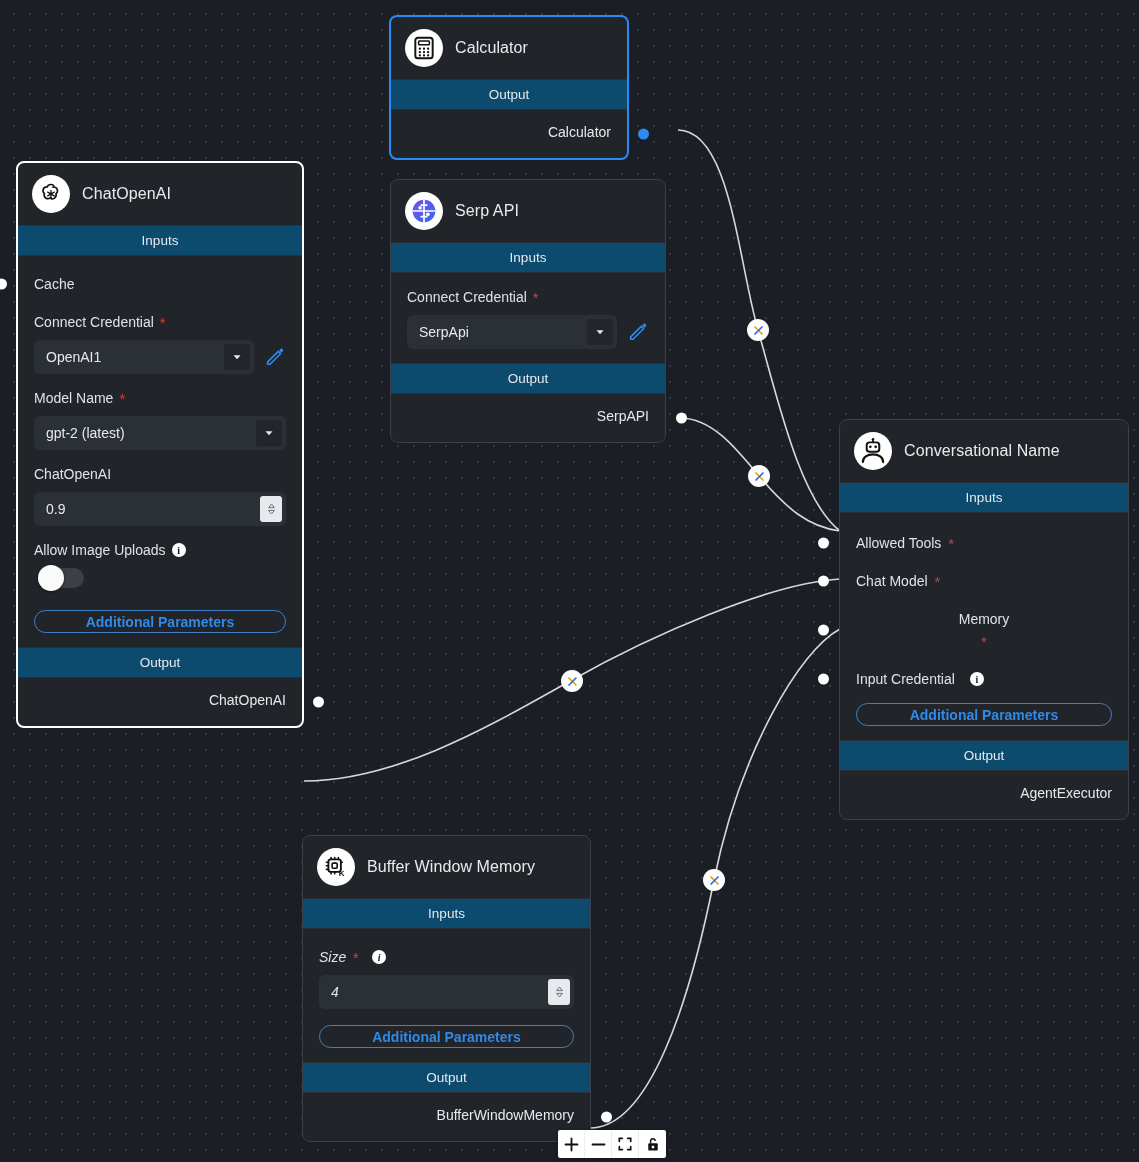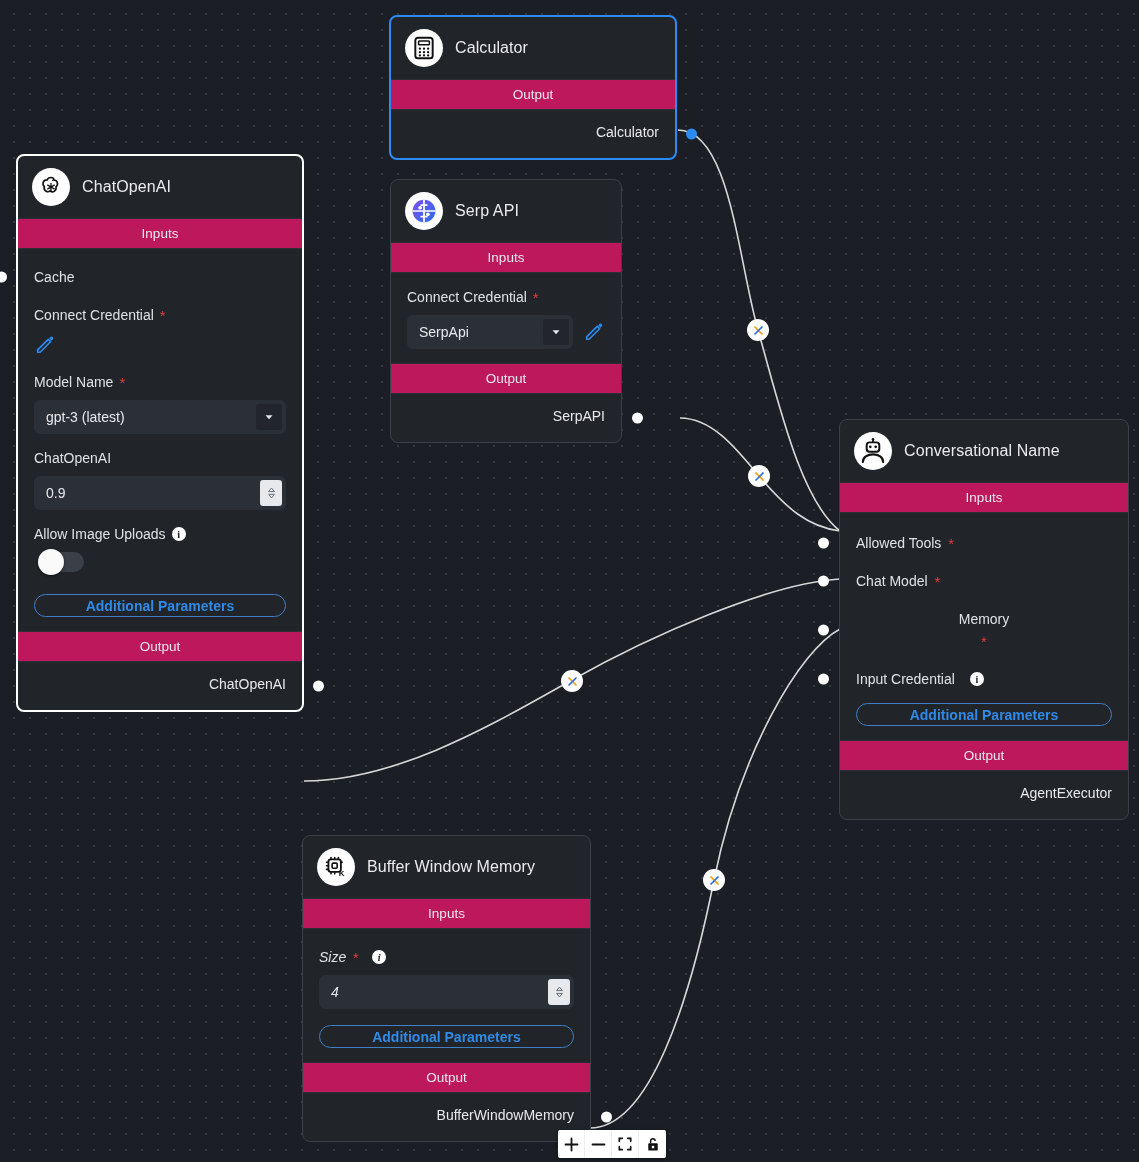--- a/index.html
+++ b/index.html
@@ -56,21 +56,21 @@
   .node-avatar {
     width: 38px; height: 38px; border-radius: 50%;
     background: #ffffff;
     display: flex; align-items: center; justify-content: center;
     flex: 0 0 38px;
   }
   .node-avatar svg { display: block; }
   .node-title { font-size: 16px; color: #e9ebee; letter-spacing: .1px; }
 
   .section-bar {
-    background: #be185d;
+    background: #0c4a6e;
     text-align: center;
     font-size: 13.5px;
     color: #e7e9ec;
     padding: 7px 0;
     border-top: 1px solid #2b2f36;
     border-bottom: 1px solid #2b2f36;
   }
 
   .body { padding: 2px 0 10px 0; }
 
@@ -221,21 +221,21 @@
       <path d="M9,2 L2,9" stroke="#2b6fd8" stroke-width="1.7" stroke-linecap="round"></path>
     </svg>
   </div>
   <div class="edge-btn" style="left:714px; top:880px;">
     <svg width="11" height="11" viewBox="0 0 11 11">
       <path d="M2,2 L9,9" stroke="#f0a000" stroke-width="1.7" stroke-linecap="round"></path>
       <path d="M9,2 L2,9" stroke="#2b6fd8" stroke-width="1.7" stroke-linecap="round"></path>
     </svg>
   </div>
 
-  <div class="node selected-blue" style="left:389px; top:15px; width:288px;">
+  <div class="node selected-blue" style="left:389px; top:15px; width:240px;">
     <div class="node-header">
       <span class="node-avatar">
         <svg width="26" height="26" viewBox="0 0 24 24">
           <rect x="4" y="2.5" width="16" height="19" rx="2.4" fill="none" stroke="#111" stroke-width="1.8"></rect>
           <rect x="7" y="5.5" width="10" height="3.6" rx="0.7" fill="none" stroke="#111" stroke-width="1.4"></rect>
           <circle cx="8.2" cy="12.6" r="1.05" fill="#111"></circle>
             <circle cx="12" cy="12.6" r="1.05" fill="#111"></circle>
             <circle cx="15.8" cy="12.6" r="1.05" fill="#111"></circle>
           <circle cx="8.2" cy="15.9" r="1.05" fill="#111"></circle>
             <circle cx="12" cy="15.9" r="1.05" fill="#111"></circle>
@@ -247,21 +247,21 @@
       </span>
       <span class="node-title">Calculator</span>
     </div>
     <div class="section-bar">Output</div>
     <div class="out-row">
       <span>Calculator</span>
       <span class="row-anchor-right blue" style="right:-22px;"></span>
     </div>
   </div>
 
-  <div class="node selected-white" style="left:16px; top:154px; width:288px;">
+  <div class="node selected-white" style="left:16px; top:161px; width:288px;">
     <div class="node-header">
       <span class="node-avatar">
         <svg width="26" height="26" viewBox="0 0 24 24">
           <path d="M12 3.2c-1.9 0-3.2 1.1-3.6 2.2-1.6-.1-3.1.9-3.6 2.4-.5 1.5 0 3 1.1 3.9-.5 1.5 0 3.1 1.3 4 1.3.9 2.9.8 4-.1 1.1 1 2.7 1.1 4 .2 1.3-.9 1.8-2.5 1.4-4 1.2-.9 1.7-2.5 1.2-3.9-.5-1.5-2-2.5-3.6-2.4C15.2 4.3 13.9 3.2 12 3.2z" fill="none" stroke="#111" stroke-width="1.5"></path>
           <path d="M12 8.2v7.6M8.6 10.1l6.8 3.8M15.4 10.1l-6.8 3.8" stroke="#111" stroke-width="1.2"></path>
         </svg>
       </span>
       <span class="node-title">ChatOpenAI</span>
     </div>
 
@@ -273,36 +273,44 @@
         <span class="row-anchor-left" style="left:-22px;"></span>
         <span>Cache</span>
       </div>
 
       <div class="field">
         <div class="field-label">
           <span>Connect Credential</span>
           <span class="req">*</span>
         </div>
         <div class="select-row">
+          <div class="select">
+            <span class="val">OpenAI1</span>
+            <span class="caret">
+              <svg width="12" height="12" viewBox="0 0 12 12">
+                  <path d="M2.5,4.3 L6,8.2 L9.5,4.3 Z" fill="#e7e9ec"></path>
+                </svg>
+            </span>
+          </div>
           <span class="edit-pencil">
             <svg width="22" height="22" viewBox="0 0 24 24">
               <path d="M4 18.5V21h2.6L18 9.5 15.5 7 4 18.5z" fill="none" stroke="#2b8bf2" stroke-width="1.8" stroke-linejoin="round"></path>
               <path d="M16.6 5.9l2.5 2.5 1.5-1.6a1.4 1.4 0 0 0 0-2l-.6-.6a1.4 1.4 0 0 0-1.9 0l-1.5 1.7z" fill="#2b8bf2"></path>
             </svg>
           </span>
         </div>
       </div>
 
       <div class="field">
         <div class="field-label">
           <span>Model Name</span>
           <span class="req">*</span>
         </div>
         <div class="select">
-          <span class="val">gpt-3 (latest)</span>
+          <span class="val">gpt-2 (latest)</span>
           <span class="caret">
             <svg width="12" height="12" viewBox="0 0 12 12">
                 <path d="M2.5,4.3 L6,8.2 L9.5,4.3 Z" fill="#e7e9ec"></path>
               </svg>
           </span>
         </div>
       </div>
 
       <div class="field">
         <div class="field-label">
@@ -332,21 +340,21 @@
       <div class="btn-outline" style="margin-top:22px;">Additional Parameters</div>
     </div>
 
     <div class="section-bar">Output</div>
     <div class="out-row">
       <span>ChatOpenAI</span>
       <span class="row-anchor-right" style="right:-22px;"></span>
     </div>
   </div>
 
-  <div class="node" style="left:390px; top:179px; width:232px;">
+  <div class="node" style="left:390px; top:179px; width:276px;">
     <div class="node-header">
       <span class="node-avatar">
         <svg width="26" height="26" viewBox="0 0 24 24">
           <defs>
             <linearGradient id="serpg" x1="0" y1="0" x2="1" y2="1">
               <stop offset="0%" stop-color="#7b4df0"></stop>
                 <stop offset="100%" stop-color="#2b6fe8"></stop>
             </linearGradient>
           </defs>
           <circle cx="12" cy="12" r="10.5" fill="url(#serpg)"></circle>

